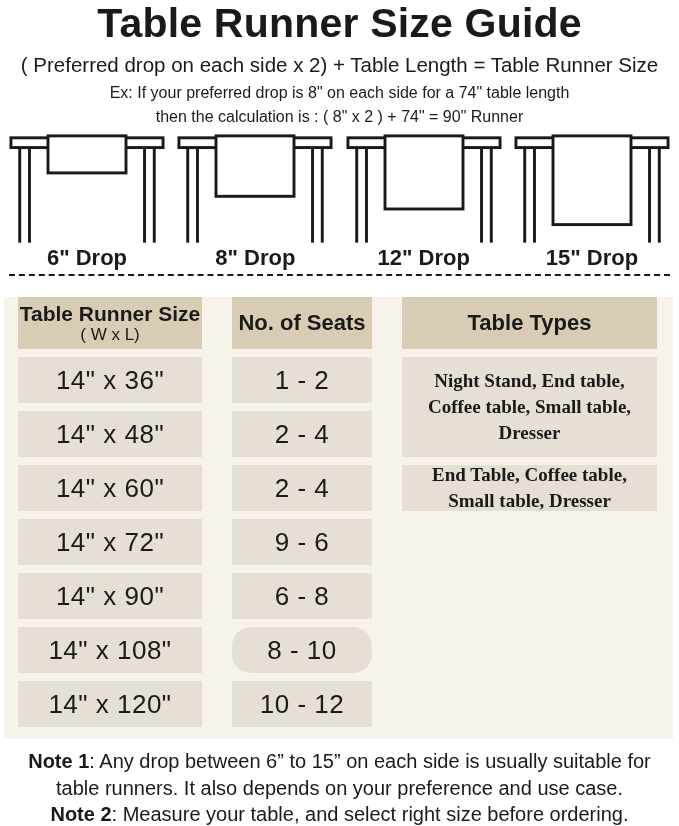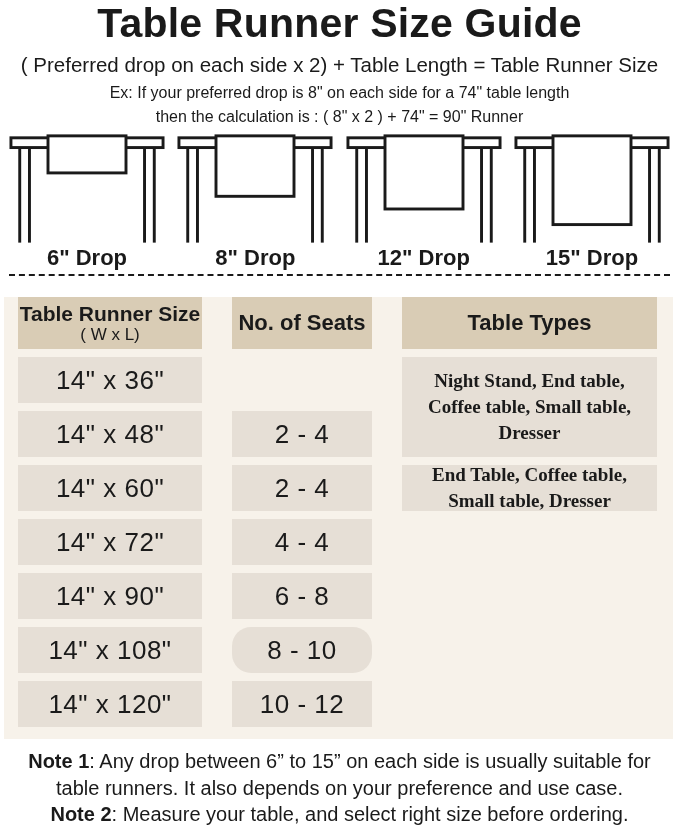--- a/index.html
+++ b/index.html
@@ -185,23 +185,24 @@
     <div class="cell hdr hdr-single" style="grid-area:1/3/2/4;">Table Types</div>
 
     <div class="cell size-cell" style="grid-area:2/1/3/2;">14" x 36"</div>
     <div class="cell size-cell" style="grid-area:3/1/4/2;">14" x 48"</div>
     <div class="cell size-cell" style="grid-area:4/1/5/2;">14" x 60"</div>
     <div class="cell size-cell" style="grid-area:5/1/6/2;">14" x 72"</div>
     <div class="cell size-cell" style="grid-area:6/1/7/2;">14" x 90"</div>
     <div class="cell size-cell" style="grid-area:7/1/8/2;">14" x 108"</div>
     <div class="cell size-cell" style="grid-area:8/1/9/2;">14" x 120"</div>
 
+    <div class="cell seats-cell" style="grid-area:2/2/3/3;">1 - 2</div>
     <div class="cell seats-cell" style="grid-area:3/2/4/3;">2 - 4</div>
     <div class="cell seats-cell" style="grid-area:4/2/5/3;">2 - 4</div>
-    <div class="cell seats-cell" style="grid-area:5/2/6/3;">4 - 4</div>
+    <div class="cell seats-cell" style="grid-area:5/2/6/3;">9 - 6</div>
     <div class="cell seats-cell" style="grid-area:6/2/7/3;">6 - 8</div>
     <div class="cell seats-cell" style="grid-area:7/2/8/3;border-radius:19px;">8 - 10</div>
     <div class="cell seats-cell" style="grid-area:8/2/9/3;">10 - 12</div>
 
     <div class="cell types-cell" style="grid-area:2/3/4/4;">Night Stand, End table, Coffee table, Small table, Dresser</div>
     <div class="cell types-cell" style="grid-area:4/3/5/4;">End Table, Coffee table, Small table, Dresser</div>
 
   </div>
 
   <div class="notes">

